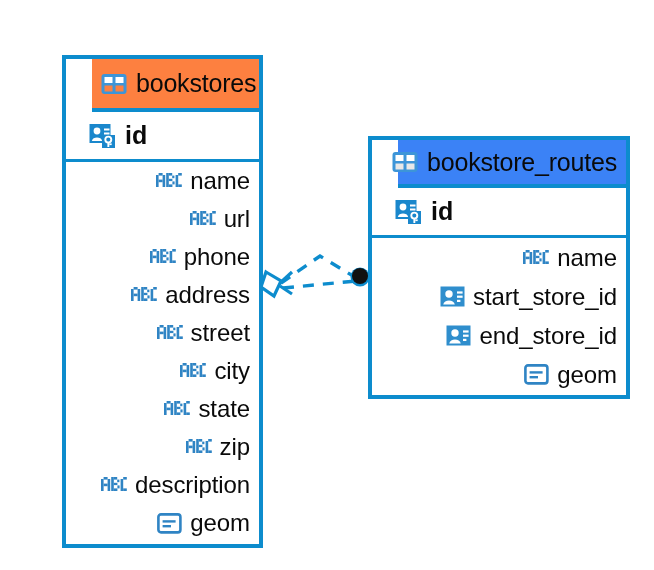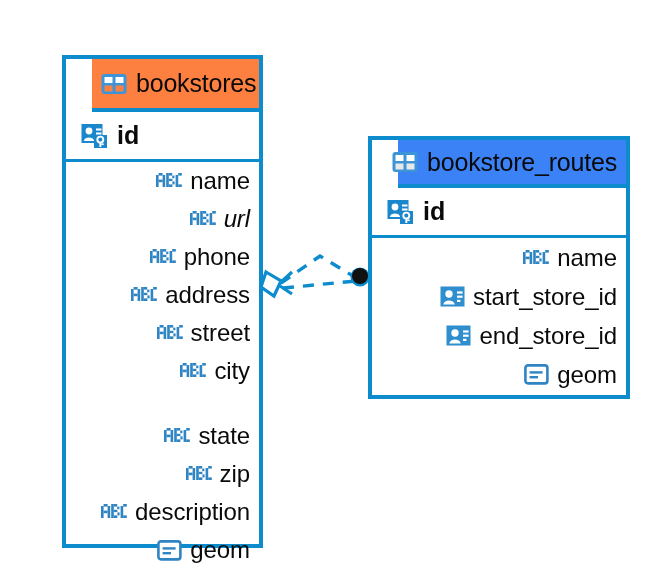--- a/index.html
+++ b/index.html
@@ -50,21 +50,21 @@
     color: #0a0a0a;
     letter-spacing: -0.2px;
     white-space: nowrap;
   }
 
   
   .pk-row {
     display: flex;
     align-items: center;
     box-sizing: border-box;
-    padding: 0 15px;
+    padding: 0 23px;
     gap: 9px;
     background: #ffffff;
     border-bottom: 3px solid #0d8ccd;
   }
   .pk-label {
     font-size: 25px;
     font-weight: bold;
     color: #0a0a0a;
     white-space: nowrap;
   }
@@ -184,21 +184,21 @@
               <rect x="16.4" y="10.4" width="2.2" height="3"></rect>
                 <rect x="12.8" y="13.4" width="3.6" height="2.6"></rect>
               <rect x="19.6" y="4" width="2.6" height="12"></rect>
                 <rect x="22.2" y="2" width="3.6" height="2.6"></rect>
               <rect x="22.2" y="13.4" width="3.6" height="2.6"></rect>
             </g>
           </svg>
         </span>
         <span class="field-label">name</span>
       </div>
-      <div class="field-row" style="height:38px;font-style:italic;">
+      <div class="field-row" style="height:38px;">
         <span class="icon icon-abc">
           <svg viewBox="0 0 26 20" width="26" height="20">
             <g fill="#2f84c4">
               <rect x="0" y="4" width="2.6" height="12"></rect>
                 <rect x="2.6" y="2" width="4" height="2.6"></rect>
               <rect x="6.6" y="4" width="2.6" height="12"></rect>
                 <rect x="2.6" y="8.6" width="4" height="2.6"></rect>
               <rect x="10.2" y="2" width="2.6" height="14"></rect>
                 <rect x="12.8" y="2" width="3.4" height="2.6"></rect>
               <rect x="16.2" y="4.6" width="2.2" height="2.6"></rect>
@@ -294,21 +294,21 @@
               <rect x="16.4" y="10.4" width="2.2" height="3"></rect>
                 <rect x="12.8" y="13.4" width="3.6" height="2.6"></rect>
               <rect x="19.6" y="4" width="2.6" height="12"></rect>
                 <rect x="22.2" y="2" width="3.6" height="2.6"></rect>
               <rect x="22.2" y="13.4" width="3.6" height="2.6"></rect>
             </g>
           </svg>
         </span>
         <span class="field-label">city</span>
       </div>
-      <div class="field-row" style="height:38px;margin-top:27px;">
+      <div class="field-row" style="height:38px;">
         <span class="icon icon-abc">
           <svg viewBox="0 0 26 20" width="26" height="20">
             <g fill="#2f84c4">
               <rect x="0" y="4" width="2.6" height="12"></rect>
                 <rect x="2.6" y="2" width="4" height="2.6"></rect>
               <rect x="6.6" y="4" width="2.6" height="12"></rect>
                 <rect x="2.6" y="8.6" width="4" height="2.6"></rect>
               <rect x="10.2" y="2" width="2.6" height="14"></rect>
                 <rect x="12.8" y="2" width="3.4" height="2.6"></rect>
               <rect x="16.2" y="4.6" width="2.2" height="2.6"></rect>

